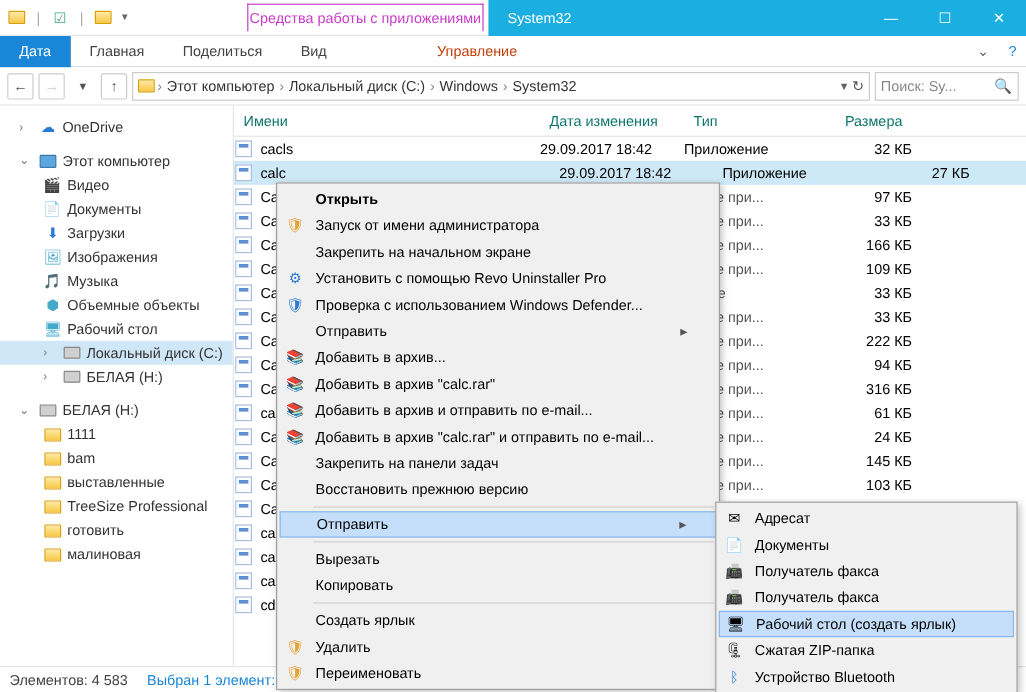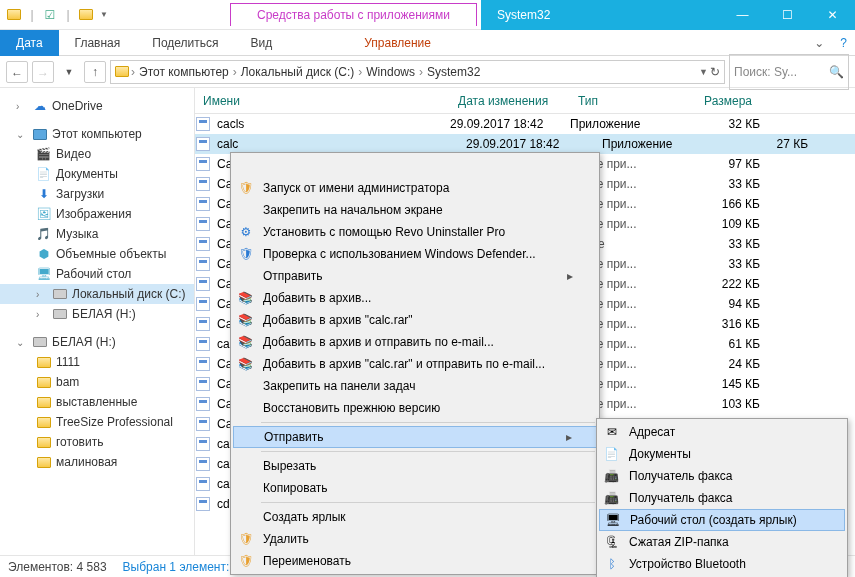--- a/index.html
+++ b/index.html
@@ -1,38 +1,38 @@
 <!DOCTYPE html>
 <html><head>
 <meta charset="utf-8">
 <style>
 * { box-sizing: border-box; margin: 0; padding: 0; font-family: "Segoe UI", sans-serif; font-size: 12px; }
 body { width: 855px; height: 577px; background: #fff; overflow: hidden; position: relative; }
 
 .titlebar { height: 30px; background: #fff; border-bottom: 1px solid #e5e5e5; display: flex; align-items: center; }
 .titlebar .qat { display: flex; gap: 2px; padding: 0 6px; align-items: center; }
 .titlebar .qat .ico { width: 16px; height: 16px; display:flex; align-items:center; justify-content:center; }
-.titlebar .apptools { background: #fff; color: #c83cc8; border: 1px solid #c83cc8; border-bottom: none; padding: 4px 26px; font-size: 12px; margin-left: 112px; }
+.titlebar .apptools { background: #fff; color: #c83cc8; border: 1px solid #c83cc8; border-bottom: none; padding: 4px 1px; font-size: 12px; margin-left: 88px; }
 .titlebar .title { background: #1aafe0; color: #fff; padding: 6px 16px; height: 30px; display:flex; align-items:center; flex: 1; margin-left: 4px; }
 .titlebar .winbtns { background: #1aafe0; display: flex; height: 30px; }
 .titlebar .winbtns div { width: 45px; height: 30px; display: flex; align-items: center; justify-content: center; color: #fff; }
 
 .ribbon { height: 26px; background: #fff; display: flex; align-items: center; border-bottom: 1px solid #d9d9d9; }
 .ribbon .filetab { background: #1a86d8; color: #fff; padding: 5px 16px; height: 26px; display:flex; align-items:center; }
 .ribbon .tab { padding: 5px 16px; color: #444; }
 .ribbon .tab.tool { color: #c2410c; margin-left: 60px; }
 .ribbon .spacer { flex: 1; }
 .ribbon .chev { padding: 0 8px; color: #666; }
 
 .addrbar { height: 32px; background: #fff; display: flex; align-items: center; padding: 3px 6px; gap: 4px; border-bottom: 1px solid #e5e5e5; }
 .addrbar .navbtn { width: 22px; height: 22px; border: 1px solid #ccc; border-radius: 2px; display:flex; align-items:center; justify-content:center; color:#555; }
 .addrbar .pathbox { flex: 1; border: 1px solid #ccc; height: 24px; display: flex; align-items: center; padding: 0 4px; gap: 2px; }
 .addrbar .pathbox .seg { color: #333; padding: 0 2px; }
 .addrbar .pathbox .sep { color: #888; }
-.addrbar .searchbox { width: 120px; border: 1px solid #ccc; height: 36px; display: flex; align-items: center; padding: 0 4px; color: #888; }
+.addrbar .searchbox { width: 120px; border: 1px solid #ccc; height: 24px; display: flex; align-items: center; padding: 0 4px; color: #888; }
 
 .main { display: flex; height: 468px; }
 .nav { width: 195px; border-right: 1px solid #e5e5e5; overflow: hidden; padding-top: 8px; }
 .nav .item { display: flex; align-items: center; height: 20px; padding-left: 10px; gap: 4px; color: #333; white-space: nowrap; }
 .nav .item.l1 { padding-left: 16px; }
 .nav .item.l2 { padding-left: 36px; }
 .nav .item.sel { background: #d0e7f8; }
 .nav .exp { width: 12px; color: #777; font-size: 10px; }
 .nav .ficon { width: 16px; height: 16px; display:inline-flex; align-items:center; justify-content:center; }
 
@@ -469,20 +469,21 @@
           <div class="c-type"></div>
           <div class="c-size"></div>
         </div>
       </div>
   </div>
 </div>
 
 <div class="ctxmenu">
   <div class="mi bold">
       <span class="micon"></span>
+      <span class="label">Открыть</span>
     </div>
   <div class="mi">
       <span class="micon" style="color:#e8a030">🛡</span>
       <span class="label">Запуск от имени администратора</span>
     </div>
   <div class="mi">
       <span class="micon"></span>
       <span class="label">Закрепить на начальном экране</span>
     </div>
   <div class="mi">

